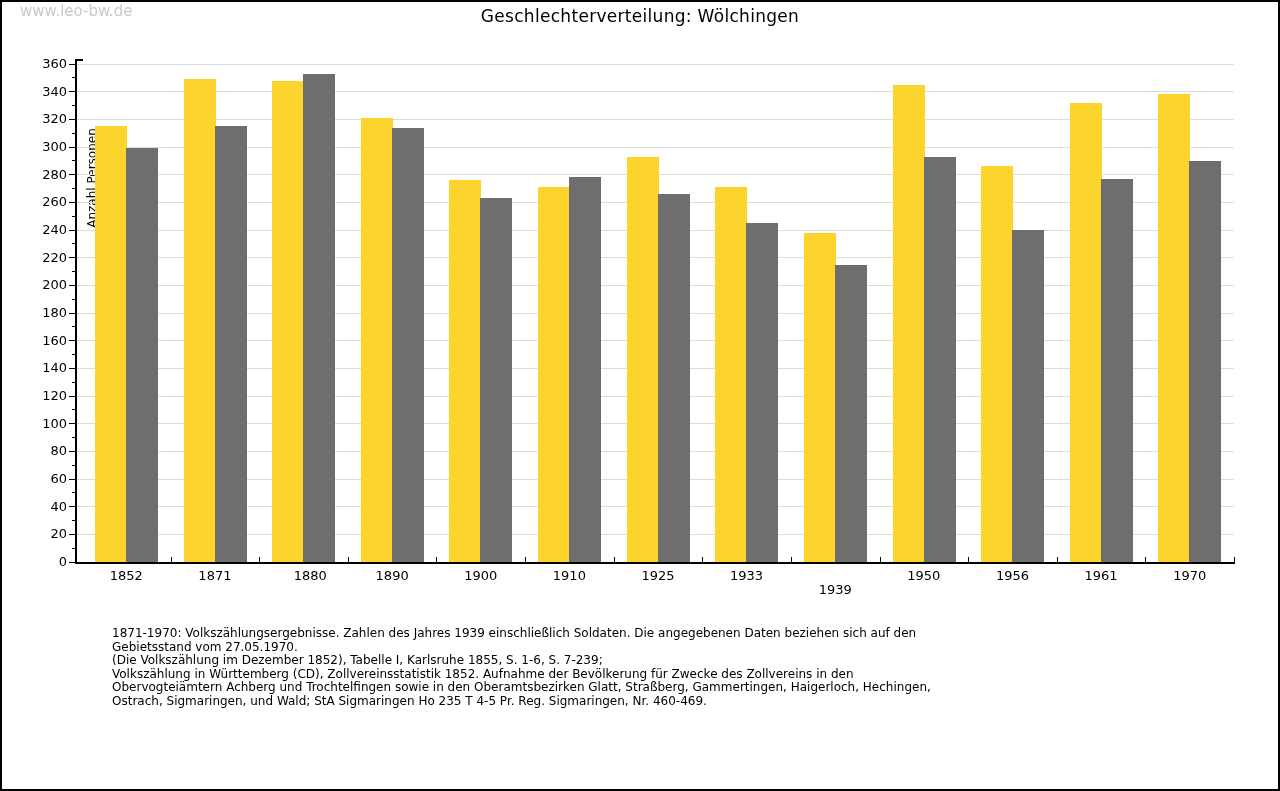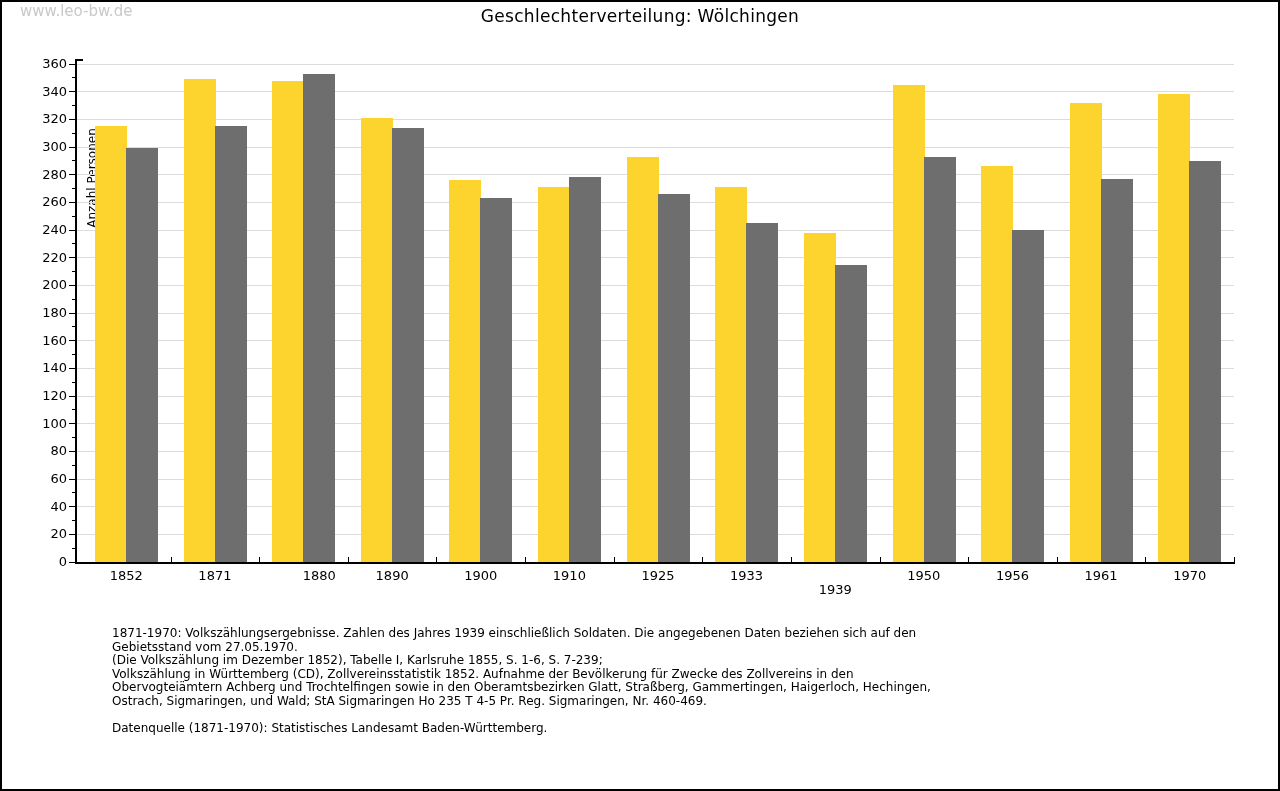--- a/index.html
+++ b/index.html
@@ -162,21 +162,21 @@
         <div class="xtick" style="left: 713.923px;"></div>
         <div class="xtick" style="left: 802.538px;"></div>
         <div class="xtick" style="left: 891.154px;"></div>
         <div class="xtick" style="left: 979.769px;"></div>
         <div class="xtick" style="left: 1068.38px;"></div>
         <div class="xtick" style="left: 1157px;"></div>
       </div>
     <div id="xlabels">
         <div class="xlab" style="left: 5px; width: 88.6154px;">1852</div>
         <div class="xlab" style="left: 93.6154px; width: 88.6154px;">1871</div>
-        <div class="xlab" style="left: 198px; width: 88.6154px;">1880</div>
+        <div class="xlab" style="left: 189px; width: 88.6154px;">1880</div>
         <div class="xlab" style="left: 270.846px; width: 88.6154px;">1890</div>
         <div class="xlab" style="left: 359.462px; width: 88.6154px;">1900</div>
         <div class="xlab" style="left: 448.077px; width: 88.6154px;">1910</div>
         <div class="xlab" style="left: 536.692px; width: 88.6154px;">1925</div>
         <div class="xlab" style="left: 625.308px; width: 88.6154px;">1933</div>
         <div class="xlab" style="left: 713.923px; width: 88.6154px; margin-top: 20px;">1939</div>
         <div class="xlab" style="left: 802.538px; width: 88.6154px;">1950</div>
         <div class="xlab" style="left: 891.154px; width: 88.6154px;">1956</div>
         <div class="xlab" style="left: 979.769px; width: 88.6154px;">1961</div>
         <div class="xlab" style="left: 1068.38px; width: 88.6154px;">1970</div>
@@ -185,16 +185,15 @@
 
 
   <div class="footnote">
     <div>1871-1970: Volkszählungsergebnisse. Zahlen des Jahres 1939 einschließlich Soldaten. Die angegebenen Daten beziehen sich auf den</div>
     <div>Gebietsstand vom 27.05.1970.</div>
     <div>(Die Volkszählung im Dezember 1852), Tabelle I, Karlsruhe 1855, S. 1-6, S. 7-239;</div>
     <div>Volkszählung in Württemberg (CD), Zollvereinsstatistik 1852. Aufnahme der Bevölkerung für Zwecke des Zollvereins in den</div>
     <div>Obervogteiämtern Achberg und Trochtelfingen sowie in den Oberamtsbezirken Glatt, Straßberg, Gammertingen, Haigerloch, Hechingen,</div>
     <div>Ostrach, Sigmaringen, und Wald; StA Sigmaringen Ho 235 T 4-5 Pr. Reg. Sigmaringen, Nr. 460-469.</div>
     <div class="fn-gap"></div>
-    <div>Datenquelle (1871-1970): Statistisches Landesamt Baden-Württemberg.</div>
   </div>
 
 </div>
 
 </body></html>

